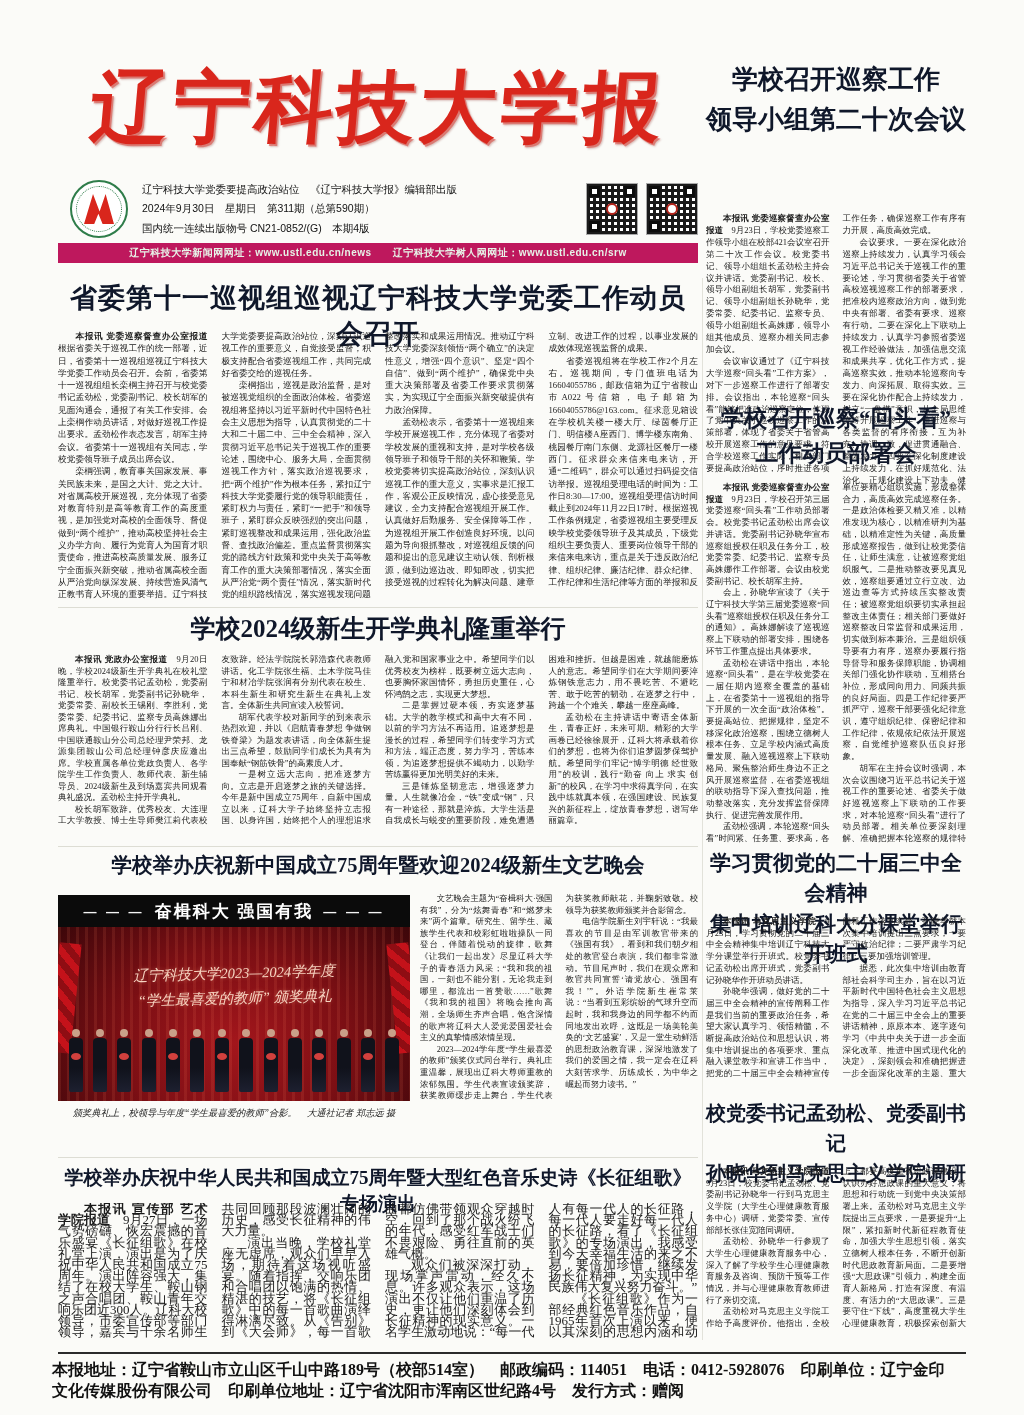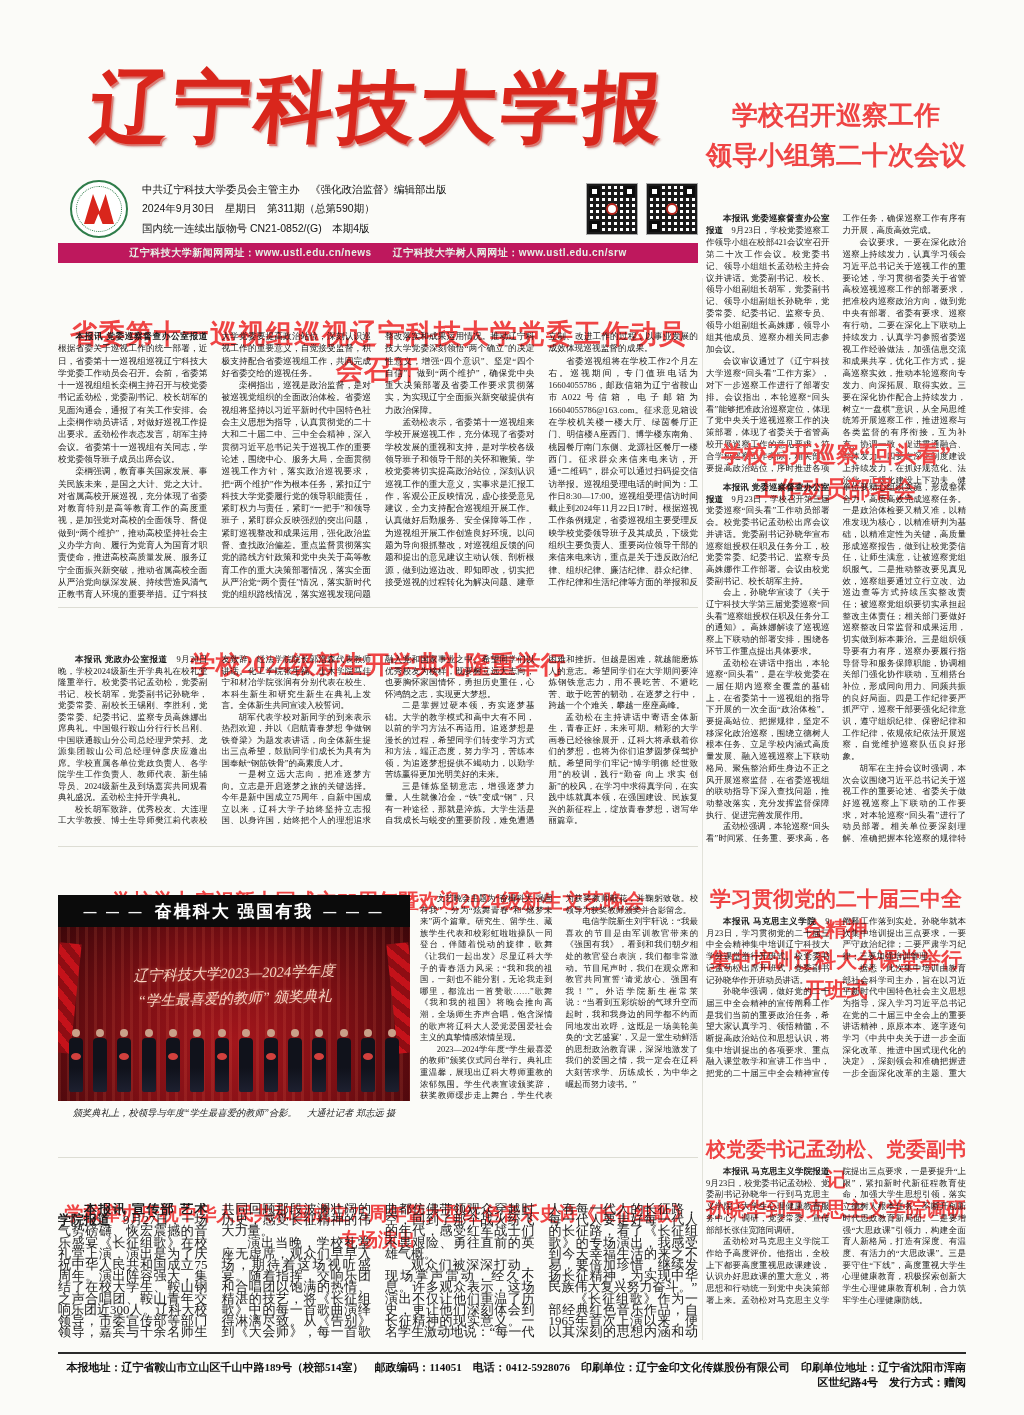--- a/index.html
+++ b/index.html
@@ -29,21 +29,21 @@
       repeating-linear-gradient(90deg,#1a1a1a 0 3px,#fff 3px 6px);}
   .qm{position:absolute;width:11px;height:11px;border:3px solid #0d0d0d;background:#fff;box-sizing:border-box;}
   .qm.tl{left:2px;top:2px;} .qm.tr{right:2px;top:2px;} .qm.bl{left:2px;bottom:2px;}
   .qr::after{content:"";position:absolute;left:19px;top:19px;width:12px;height:12px;background:#fff;
     border:2px solid #b5251c;border-radius:50%;box-sizing:border-box;}
   .url-bar{position:absolute;left:58px;top:243px;width:640px;height:20px;background:#be185d;
     color:#e7f3e8;display:flex;align-items:center;justify-content:center;
     font-family:"Liberation Sans","DejaVu Sans",sans-serif;font-size:10px;font-weight:bold;letter-spacing:.5px;}
 
   
-  .hl{position:absolute;text-align:center;font-weight:bold;color:#ef4444;margin-top:36px;}
+  .hl{position:absolute;text-align:center;font-weight:bold;color:#0f172a;}
   .hl-serif{font-family:"Liberation Serif","DejaVu Serif",serif;}
   .hl-sans{font-family:Liberation Sans, sans-serif;font-weight:900;}
   .body-cols{position:absolute;text-align:justify;overflow:hidden;}
   .body-cols p.para{margin:0;text-indent:2em;}
   .para b.lead{font-family:"Liberation Sans","DejaVu Sans",sans-serif;font-weight:bold;margin-top:33px;}
   .cols-4{column-count:4;column-gap:14px;}
   .cols-2{column-count:2;column-gap:13px;}
 
   
   .main-hl{left:58px;top:280px;width:640px;font-size:27px;letter-spacing:1px;}
@@ -91,37 +91,37 @@
   .deco{position:absolute;width:22px;height:110px;top:48px;
     background:repeating-linear-gradient(45deg,#c4121a 0 7px,#8f0d13 7px 14px);}
   .deco.l{left:-4px;transform:rotate(6deg);} .deco.r{right:-4px;transform:rotate(-6deg);}
   .caption{position:absolute;left:58px;top:1107px;width:352px;
     font-size:9.3px;font-style:italic;color:#222;display:flex;justify-content:center;gap:10px;}
 
   
   .rule-h{position:absolute;background:#ddddd4;height:1px;}
   .rule-v{position:absolute;background:#e2e2da;width:1px;}
   .footer-rule{position:absolute;left:58px;top:1352px;width:908px;height:2px;background:#2b2b2b;}
-  .footer-line{position:absolute;left:58px;top:1360px;width:908px;text-align:right;
-    font-size:11px;font-weight:bold;color:#111;font-family:"Liberation Serif","DejaVu Serif",serif;}
+  .footer-line{position:absolute;left:52px;top:1360px;width:908px;text-align:left;
+    font-size:16px;font-weight:bold;color:#111;font-family:"Liberation Serif","DejaVu Serif",serif;}
 </style>
 </head>
 <body>
 
 <div class="page">
 
   <div class="masthead-title">辽宁科技大学报</div>
 
   <div class="mast-info">
     <div class="logo">
       <div class="logo-ring"></div>
       <div class="logo-mark"></div>
     </div>
     <div class="mast-lines">
-      <div>中共辽宁科技大学委员会主管主办　《强化政治监督》编辑部出版</div>
+      <div>辽宁科技大学党委要提高政治站位　《辽宁科技大学报》编辑部出版</div>
       <div>2024年9月30日　星期日　第311期（总第590期）</div>
       <div>国内统一连续出版物号 CN21-0852/(G)　本期4版</div>
     </div>
     <div class="qr-wrap">
       <div class="qr">
           <i class="qm tl"></i>
           <i class="qm tr"></i>
           <i class="qm bl"></i>
         </div>
       <div class="qr">
@@ -221,20 +221,21 @@
   <div class="hl hl-serif tr-hl">学习贯彻党的二十届三中全会精神<br>集中培训辽科大分课堂举行开班式</div>
   <div class="body-cols cols-2 tr-body">
       <p class="para"><b class="lead">本报讯 马克思主义学院　</b>9月23日，学习贯彻党的二十届三中全会精神集中培训辽宁科技大学分课堂举行开班式。校党委书记孟劲松出席开班式，党委副书记孙晓华作开班动员讲话。</p>
       <p class="para">孙晓华强调，做好党的二十届三中全会精神的宣传阐释工作是我们当前的重要政治任务，希望大家认真学习、领悟精髓，不断提高政治站位和思想认识，将集中培训提出的各项要求、重点融入课堂教学和宣讲工作当中，把党的二十届三中全会精神宣传阐释工作落到实处。孙晓华就本次集中培训提出三点要求，一要严守政治纪律；二要严肃学习纪律；三要加强培训管理。</p>
       <p class="para">据悉，此次集中培训由教育部社会科学司主办，旨在以习近平新时代中国特色社会主义思想为指导，深入学习习近平总书记在党的二十届三中全会上的重要讲话精神，原原本本、逐字逐句学习《中共中央关于进一步全面深化改革、推进中国式现代化的决定》，深刻领会和准确把握进一步全面深化改革的主题、重大原则、重大举措、根本保证。马克思主义学院教师、承担党的二十届三中全会精神宣讲任务的有关专业课教师参加开班式。</p>
     </div>
 
   <div class="hl hl-serif res-hl">校党委书记孟劲松、党委副书记<br>孙晓华到马克思主义学院调研</div>
   <div class="body-cols cols-2 res-body">
       <p class="para"><b class="lead">本报讯 马克思主义学院报道　</b>9月23日，校党委书记孟劲松、党委副书记孙晓华一行到马克思主义学院（大学生心理健康教育服务中心）调研，党委常委、宣传部部长张佳宽陪同调研。</p>
+      <p class="para">孟劲松、孙晓华一行参观了大学生心理健康教育服务中心，深入了解了学校学生心理健康教育服务及咨询、预防干预等工作情况，并与心理健康教育教师进行了亲切交流。</p>
       <p class="para">孟劲松对马克思主义学院工作给予高度评价。他指出，全校上下都要高度重视思政课建设，认识办好思政课的重大意义，将思想和行动统一到党中央决策部署上来。孟劲松对马克思主义学院提出三点要求，一是要提升“上限”，紧扣新时代新征程教育使命，加强大学生思想引领，落实立德树人根本任务，不断开创新时代思政教育新局面。二是要增强“大思政课”引领力，构建全面育人新格局，打造有深度、有温度、有活力的“大思政课”。三是要守住“下线”，高度重视大学生心理健康教育，积极探索创新大学生心理健康教育机制，合力筑牢学生心理健康防线。</p>
     </div>
 
   <div class="hl hl-serif con-hl">学校举办庆祝中华人民共和国成立75周年暨大型红色音乐史诗《长征组歌》专场演出</div>
   <div class="body-cols cols-4 con-body">
       <p class="para"><b class="lead">本报讯 宣传部 艺术学院报道　</b>9月27日，一场气势磅礴、恢宏震撼的音乐盛宴《长征组歌》在校礼堂上演，演出是为了庆祝中华人民共和国成立75周年。演出阵容强大，集结了在校大学生、鞍山钢之声合唱团、鞍山青年交响乐团近300人。辽科大校领导，市委宣传部等部门领导，嘉宾与千余名师生共同回顾那段波澜壮阔的历史，感受长征精神的伟大力量。</p>
       <p class="para">演出当晚，学校礼堂座无虚席，观众们早早入场，期待着这场视听盛宴。随着指挥，交响乐团和合唱团以饱满的热情、精湛的技艺，将《长征组歌》中的每一首歌曲演绎得淋漓尽致。从《告别》到《大会师》，每一首歌曲都仿佛带领观众穿越时空，回到了那个战火纷飞的年代，感受红军战士们不畏艰险、勇往直前的英雄气概。</p>
       <p class="para">观众们被深深打动，现场掌声雷动，经久不息。许多观众表示，这场演出不仅让他们重温了历史，更让他们深刻体会到长征精神的现实意义。一名学生激动地说：“每一代人有每一代人的长征路，每一代人要走好每一代人的长征路，看了《长征组歌》的专场演出，我感受到今天幸福生活的来之不易，要倍加珍惜，继续发扬长征精神，为实现中华民族伟大复兴努力奋斗。”</p>
       <p class="para">《长征组歌》作为一部经典红色音乐作品，自1965年首次上演以来，便以其深刻的思想内涵和动人的艺术魅力，成为几代人心中不灭的红色记忆。此次演出不仅是对经典的致敬，对新中国成立75周年的献礼，对新时代党和国家事业取得的历史性成就、发生的历史性变革的礼赞，更是对新时代长征精神的弘扬。长征精神将永远激励着一代又一代中华儿女，在新时代的长征路上，不忘初心、牢记使命、砥砺前行。</p>
     </div>

